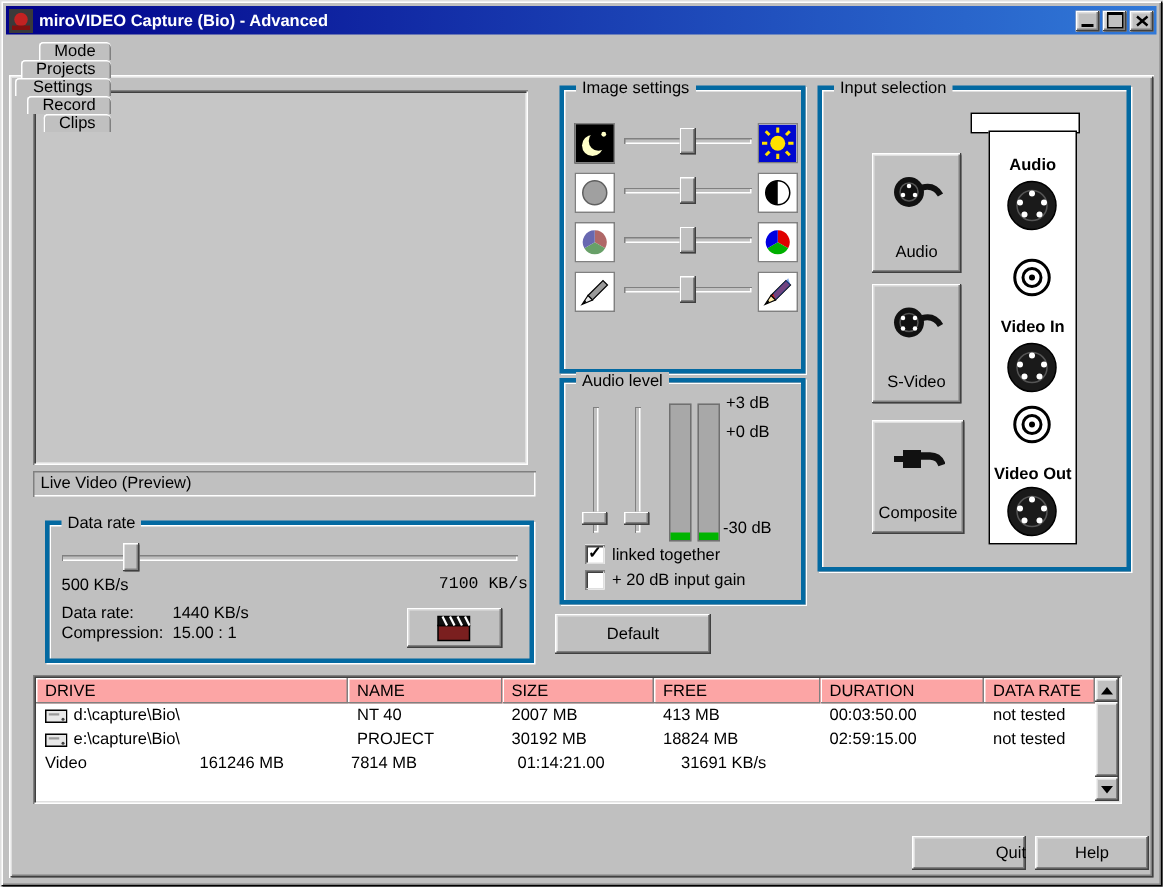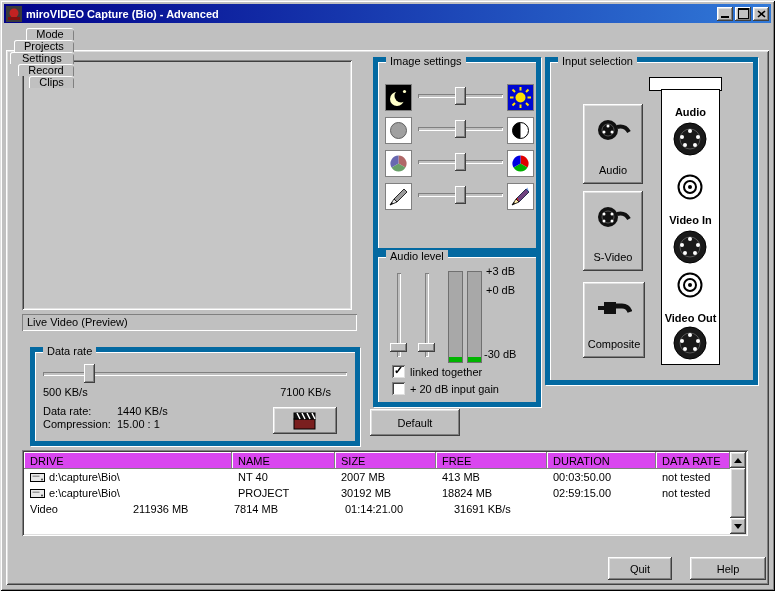--- a/index.html
+++ b/index.html
@@ -16,21 +16,21 @@
   .glyph-max{width:9px;height:8px;border:1px solid #000;border-top-width:2px;}
   .sunken1{box-shadow:inset 1px 1px 0 #808080,inset -1px -1px 0 #fff;}
   .sunken2{box-shadow:inset 1px 1px 0 #808080,inset -1px -1px 0 #fff,inset 2px 2px 0 #404040,inset -2px -2px 0 #dfdfdf;}
   .panel{position:absolute;left:6px;top:50px;width:763px;height:535px;background:#c0c0c0;
     box-shadow:inset 1px 1px 0 #fff,inset -1px -1px 0 #404040,inset 2px 2px 0 #dfdfdf,inset -2px -2px 0 #808080;}
   .tabs{position:absolute;left:10px;top:28px;height:25px;display:flex;align-items:flex-end;z-index:5;flex-direction:column;}
   .tab{height:19px;display:flex;align-items:center;justify-content:center;background:#c0c0c0;
     border-radius:3px 3px 0 0;padding:0 10px;
     box-shadow:inset 1px 0 0 #fff,inset 0 1px 0 #fff,inset -1px 0 0 #808080;}
   .tab.active{height:25px;padding:0 12px;z-index:6;}
-  .group{position:absolute;border:5px solid #0369a1;box-shadow:1px 1px 0 #fff,inset 1px 1px 0 #fff;}
+  .group{position:absolute;border:3px solid #0369a1;box-shadow:1px 1px 0 #fff,inset 1px 1px 0 #fff;}
   .legend{position:absolute;top:-7px;left:8px;background:#c0c0c0;padding:0 4px;line-height:13px;}
   .btn{position:absolute;background:#c0c0c0;display:flex;align-items:center;justify-content:center;
     box-shadow:inset -1px -1px 0 #404040,inset 1px 1px 0 #fff,inset -2px -2px 0 #808080,inset 2px 2px 0 #dfdfdf;}
   .groove{position:absolute;height:4px;background:#c0c0c0;
     box-shadow:inset 1px 1px 0 #808080,inset -1px -1px 0 #fff;}
   .vgroove{position:absolute;width:4px;background:#c0c0c0;
     box-shadow:inset 1px 1px 0 #808080,inset -1px -1px 0 #fff;}
   .thumb-h{position:absolute;width:11px;height:18px;top:-7px;background:#c0c0c0;
     box-shadow:inset -1px -1px 0 #404040,inset 1px 1px 0 #fff,inset -2px -2px 0 #808080;}
   .thumb-v{position:absolute;width:17px;height:9px;left:-7px;background:#c0c0c0;
@@ -45,21 +45,21 @@
   .inbtn{position:absolute;background:#c0c0c0;
     box-shadow:inset -1px -1px 0 #404040,inset 1px 1px 0 #fff,inset -2px -2px 0 #808080,inset 2px 2px 0 #dfdfdf;}
   .inbtn .ilabel{position:absolute;bottom:8px;left:0;width:100%;text-align:center;}
   .inbtn svg{position:absolute;top:12px;left:50%;transform:translateX(-50%);}
   .card-plate{position:absolute;background:#fff;border:1px solid #000;}
   .card-lbl{position:absolute;width:100%;text-align:center;font-weight:bold;}
   .tbl{position:absolute;left:22px;top:450px;width:726px;height:86px;background:#fff;
     box-shadow:inset 1px 1px 0 #808080,inset -1px -1px 0 #fff,inset 2px 2px 0 #404040,inset -2px -2px 0 #dfdfdf;}
   .tbl-inner{position:absolute;left:2px;top:2px;right:18px;bottom:2px;background:#fff;overflow:hidden;}
   .thead{display:flex;height:17px;}
-  .th{display:flex;align-items:center;padding-left:6px;height:17px;background:#d946ef;
+  .th{display:flex;align-items:center;padding-left:6px;height:17px;background:#fca5a5;
     box-shadow:inset -1px -1px 0 #808080,inset 1px 1px 0 #fff;white-space:nowrap;overflow:hidden;}
   .trow{display:flex;height:16px;background:#fff;}
   .td{display:flex;align-items:center;padding-left:6px;height:16px;white-space:nowrap;overflow:hidden;}
   .c0{width:202px;}.c1{width:97px;}.c2{width:95px;}.c3{width:105px;}.c4{width:103px;}.c5{flex:1;}
   .drive-ico{margin-right:4px;flex:0 0 auto;}
   .sel-box{display:flex;align-items:center;background:#c6c6c6;outline:1px dotted #404040;padding:0 2px;}
   .sbar{position:absolute;right:2px;top:2px;bottom:2px;width:16px;background:#d8d8d8;}
   .sb-btn{position:absolute;left:0;width:16px;height:16px;background:#c0c0c0;display:flex;align-items:center;justify-content:center;
     box-shadow:inset -1px -1px 0 #404040,inset 1px 1px 0 #fff,inset -2px -2px 0 #808080,inset 2px 2px 0 #dfdfdf;}
   .arr-up{width:0;height:0;border-left:4px solid transparent;border-right:4px solid transparent;border-bottom:5px solid #000;}
@@ -117,21 +117,21 @@
   <div class="sunken1" style="position:absolute;left:22px;top:314px;width:330px;height:17px;line-height:16px;padding-left:5px;">
     <span>Live Video (Preview)</span>
   </div>
 
   <div class="group" style="left:30px;top:347px;width:320px;height:89px;">
     <span class="legend">Data rate</span>
     <div class="groove" style="left:8px;top:20px;width:304px;">
       <div class="thumb-h" style="left:41px;top:-8px;height:19px;"></div>
     </div>
     <span class="lbl" style="left:8px;top:34px;">500 KB/s</span>
-    <span class="lbl" style="right:24px;top:34px;">7100 KB/s</span>
+    <span class="lbl" style="right:1px;top:34px;font-family:Liberation Mono, monospace;">7100 KB/s</span>
     <span class="lbl" style="left:8px;top:53px;">Data rate:</span>
     <span class="lbl" style="left:82px;top:53px;">1440 KB/s</span>
     <span class="lbl" style="left:8px;top:66px;">Compression:</span>
     <span class="lbl" style="left:82px;top:66px;">15.00 : 1</span>
     <div class="btn" style="left:238px;top:55px;width:64px;height:27px;">
       <svg width="24" height="20" viewBox="0 0 24 20">
         <rect x="1" y="8" width="21" height="10" fill="#7a1f1f" stroke="#000"></rect>
         <rect x="1" y="2" width="21" height="6" fill="#111" stroke="#000"></rect>
         <path d="M4 2 l3 6 M9 2 l3 6 M14 2 l3 6 M19 2 l3 6" stroke="#fff" stroke-width="1.5"></path>
       </svg>
@@ -244,21 +244,21 @@
     </div>
     <span class="lbl" style="left:108px;top:8px;">+3 dB</span>
     <span class="lbl" style="left:108px;top:27px;">+0 dB</span>
     <span class="lbl" style="left:106px;top:91px;">-30 dB</span>
     <div class="checkbox checked" style="left:14px;top:108px;"></div>
     <span class="lbl" style="left:32px;top:109px;">linked together</span>
     <div class="checkbox" style="left:14px;top:125px;"></div>
     <span class="lbl" style="left:32px;top:126px;">+ 20 dB input gain</span>
   </div>
 
-  <div class="btn" style="left:370px;top:409px;width:90px;height:27px;text-align:center;">
+  <div class="btn" style="left:370px;top:409px;width:104px;height:27px;text-align:center;">
     <span>Default</span>
   </div>
 
   <div class="group" style="left:545px;top:57px;width:203px;height:318px;">
     <span class="legend">Input selection</span>
 
     <div class="inbtn" style="left:33px;top:42px;width:60px;height:80px;">
       <svg width="36" height="28" viewBox="0 0 36 28">
         <circle cx="13" cy="14" r="10" fill="#111"></circle>
         <circle cx="13" cy="14" r="6" fill="none" stroke="#555"></circle>
@@ -410,21 +410,21 @@
         <div class="td c5">
             <span>not tested</span>
           </div>
       </div>
 
       <div class="trow">
         <div class="td c1">
             <span>Video</span>
           </div>
         <div class="td c2">
-            <span>211936 MB</span>
+            <span>161246 MB</span>
           </div>
         <div class="td c3">
             <span>7814 MB</span>
           </div>
         <div class="td c4">
             <span>01:14:21.00</span>
           </div>
         <div class="td c5">
             <span>31691 KB/s</span>
           </div>
@@ -435,20 +435,20 @@
       <div class="sb-btn" style="top:0;">
           <span class="arr-up"></span>
         </div>
       <div class="sb-thumb"></div>
       <div class="sb-btn" style="bottom:0;">
           <span class="arr-down"></span>
         </div>
     </div>
   </div>
 
-  <div class="btn" style="left:608px;top:557px;width:64px;height:23px;">
+  <div class="btn" style="left:608px;top:557px;width:76px;height:23px;justify-content:flex-end;">
     <span>Quit</span>
   </div>
   <div class="btn" style="left:690px;top:557px;width:76px;height:23px;">
     <span>Help</span>
   </div>
 
 </div>
 
 </body></html>

